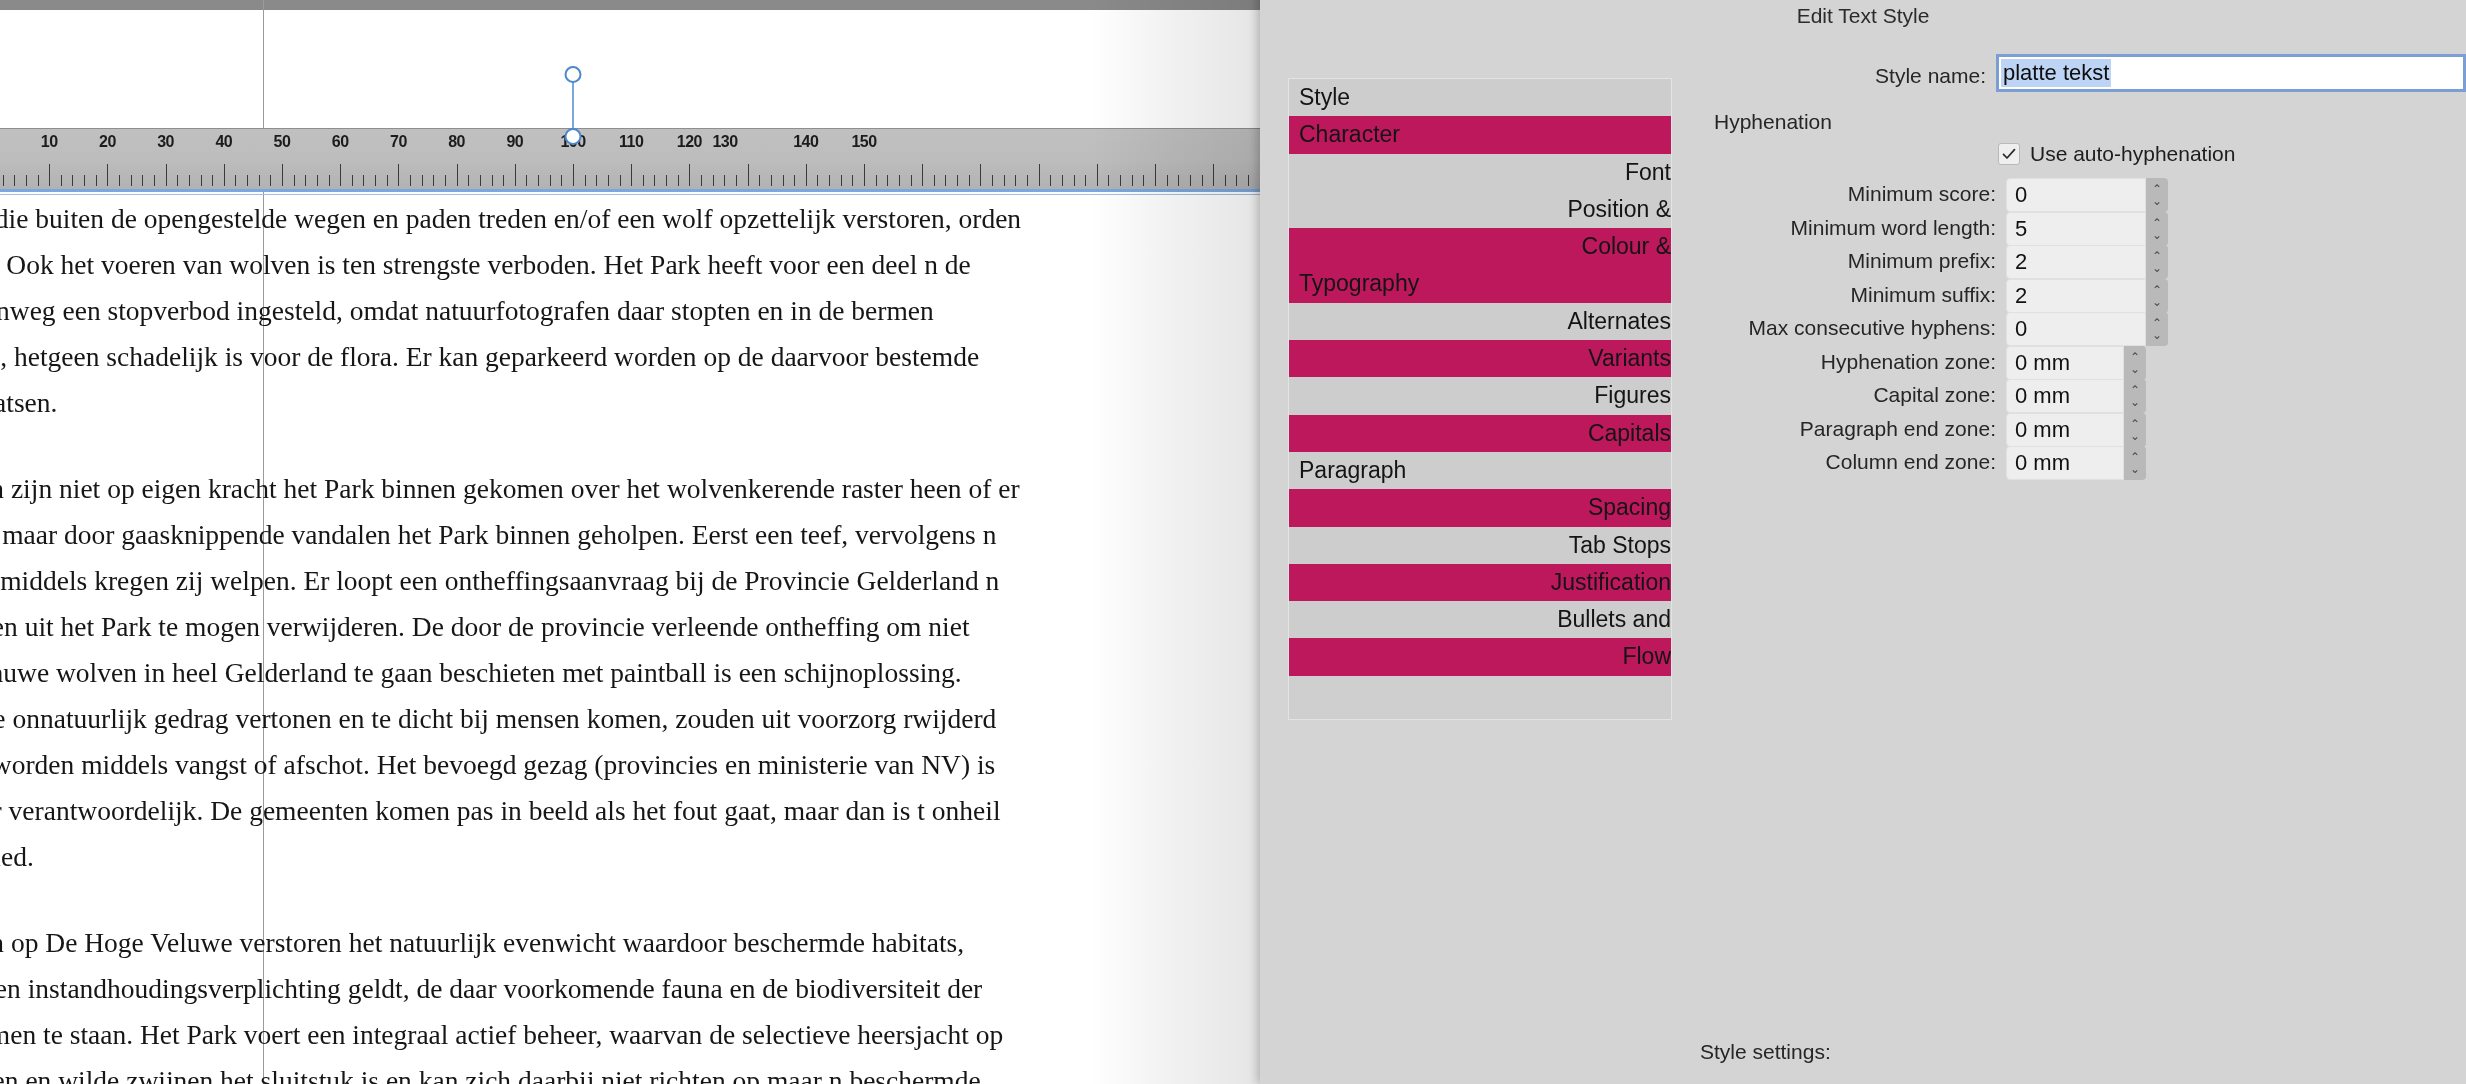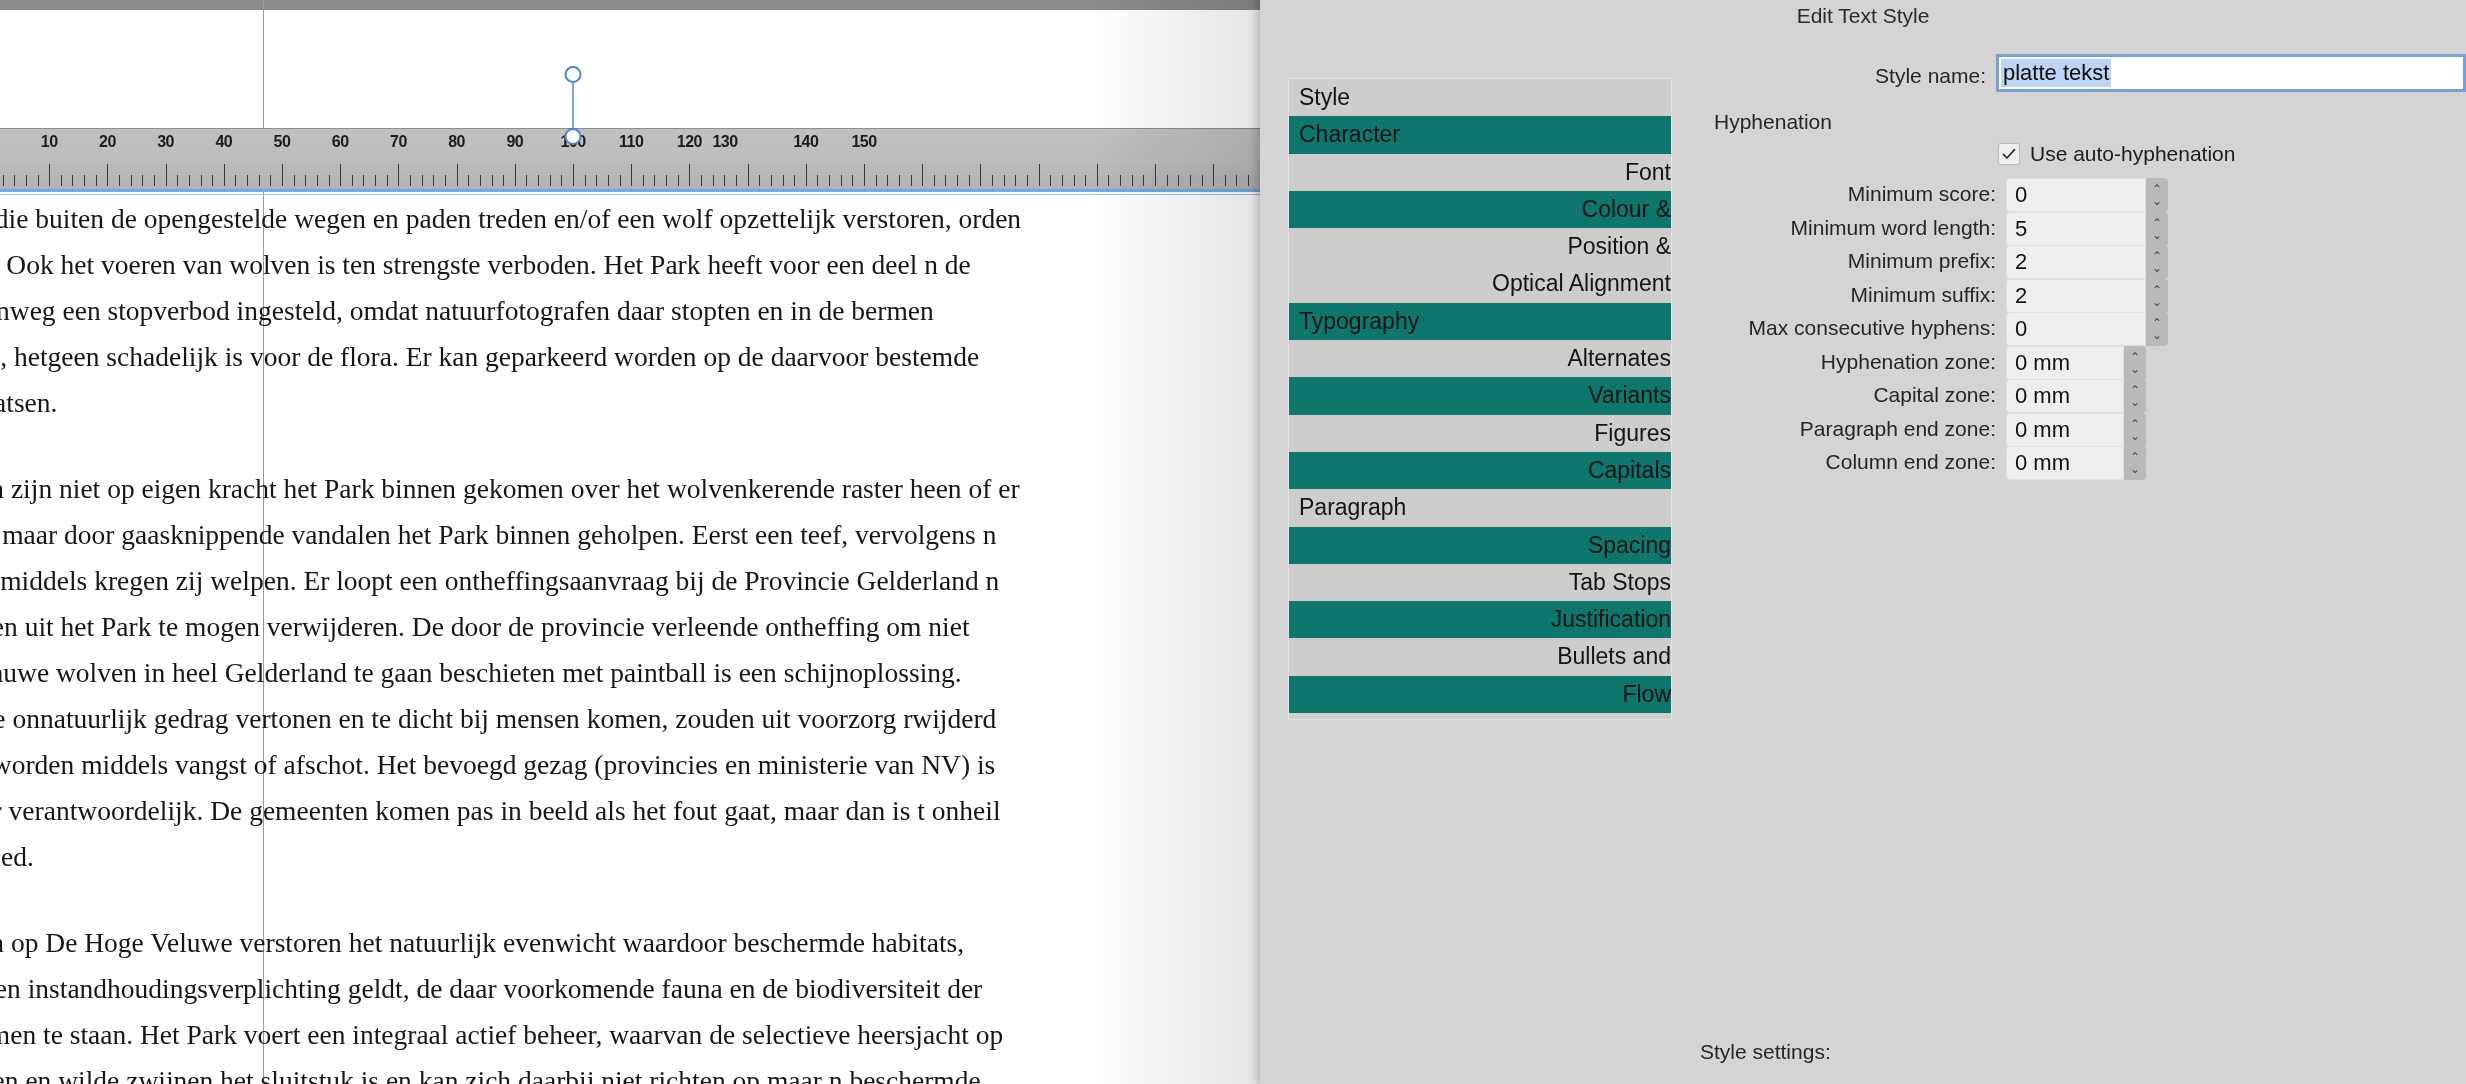--- a/index.html
+++ b/index.html
@@ -178,21 +178,21 @@
   }
   .cat-item {
     height: 37.3px;
     line-height: 37.3px;
     font-size: 23px;
     color: #141414;
     padding-left: 10px;
     white-space: nowrap;
     box-sizing: border-box;
   }
-  .cat-item.alt { background: #0f766e; }
+  .cat-item.alt { background: #be185d; }
   .cat-item.odd { background: #cdcdcd; }
   .cat-item.child { padding-left: 36px; text-align: right; }
 
   
   .form-panel {
     position: absolute;
     left: 430px;
     top: 0;
     width: 776px;
     height: 1102px;
@@ -469,23 +469,22 @@
   </div>
 
   <div id="dialog">
 
     <div class="dialog-title">Edit Text Style</div>
 
     <div class="cat-list" id="cat-list">
         <div class="cat-item odd">Style</div>
         <div class="cat-item alt">Character</div>
         <div class="cat-item odd child">Font</div>
+        <div class="cat-item odd child">Position &amp;</div>
         <div class="cat-item alt child">Colour &amp;</div>
-        <div class="cat-item odd child">Position &amp;</div>
-        <div class="cat-item odd child">Optical Alignment</div>
         <div class="cat-item alt">Typography</div>
         <div class="cat-item odd child">Alternates</div>
         <div class="cat-item alt child">Variants</div>
         <div class="cat-item odd child">Figures</div>
         <div class="cat-item alt child">Capitals</div>
         <div class="cat-item odd">Paragraph</div>
         <div class="cat-item alt child">Spacing</div>
         <div class="cat-item odd child">Tab Stops</div>
         <div class="cat-item alt child">Justification</div>
         <div class="cat-item odd child">Bullets and</div>

